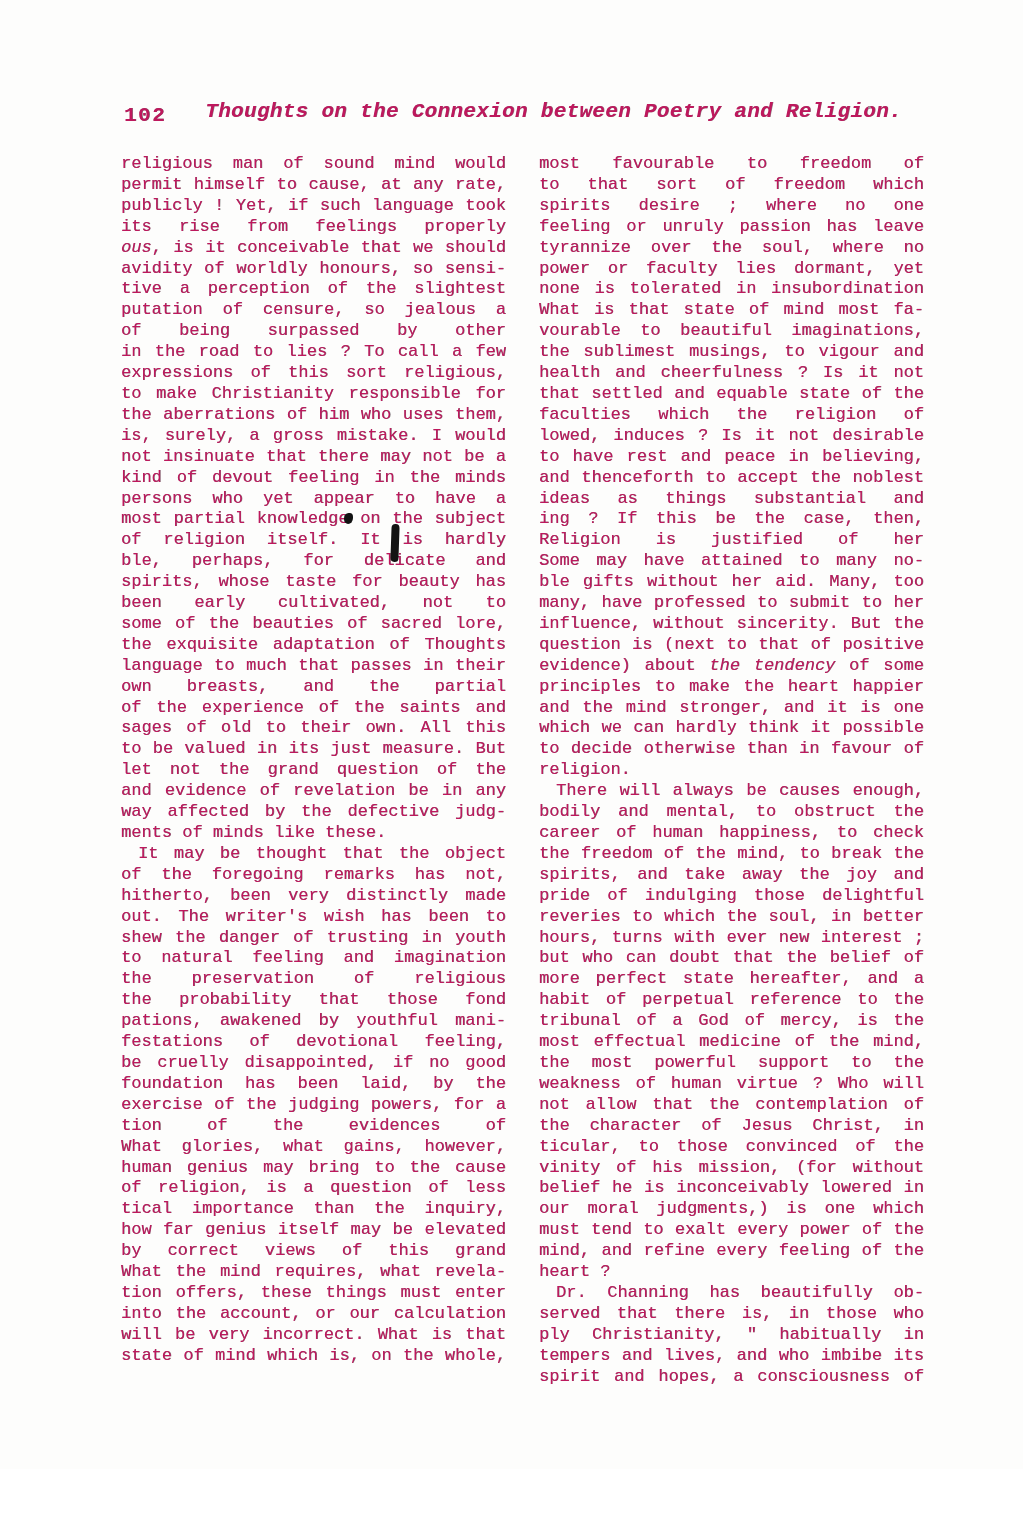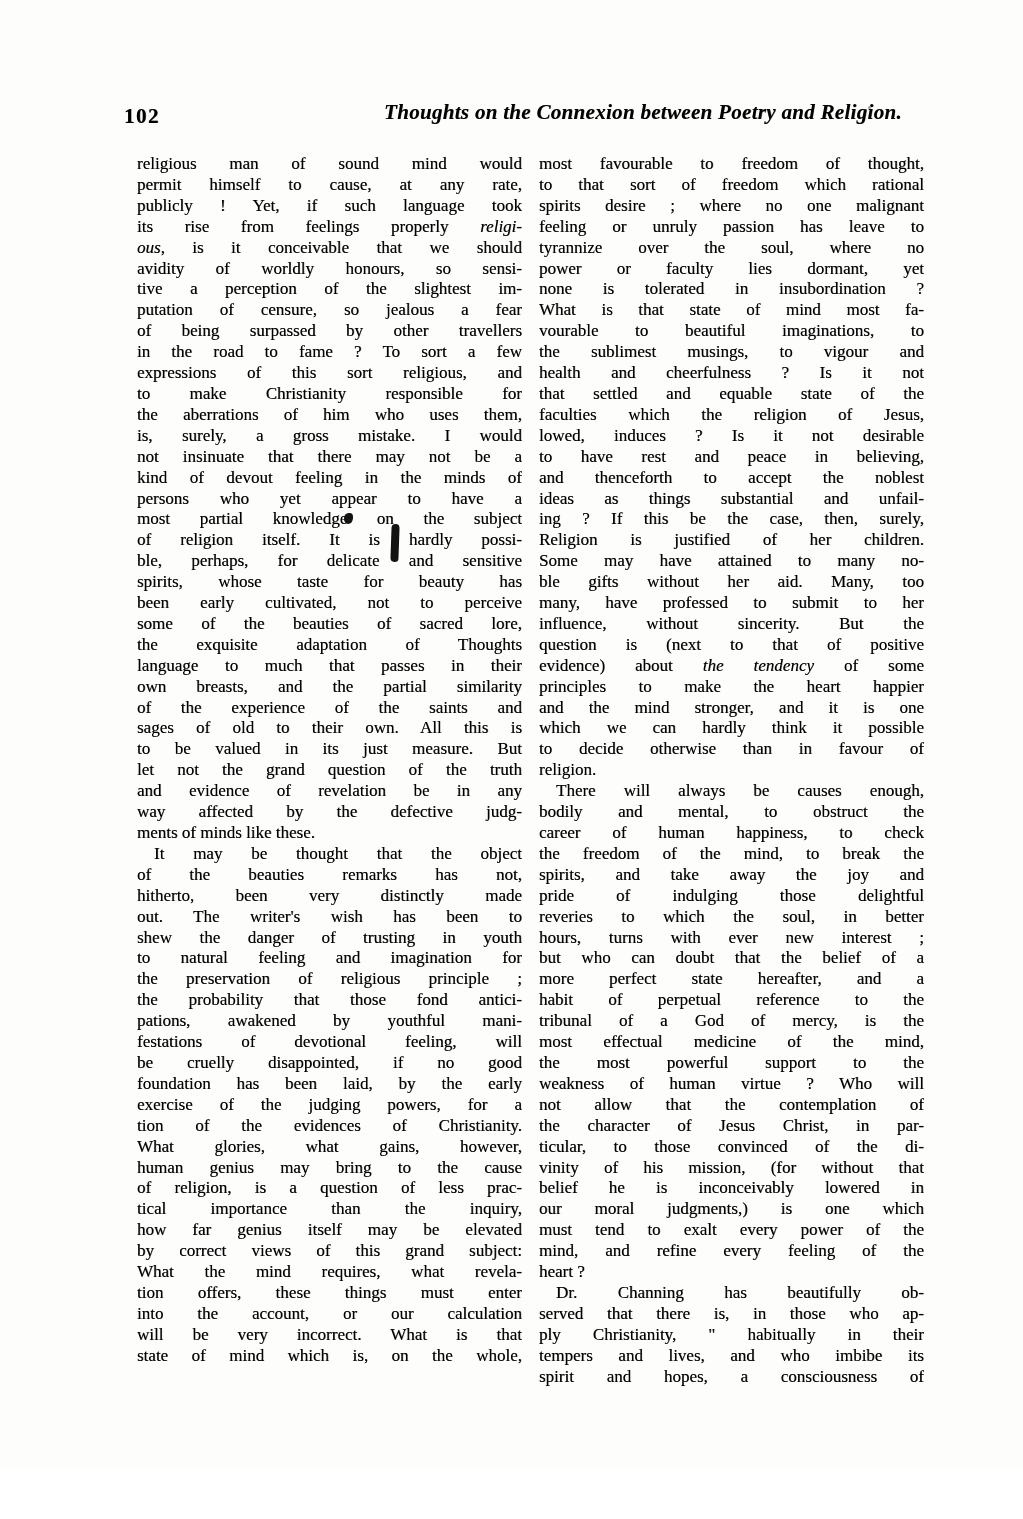--- a/index.html
+++ b/index.html
@@ -1,42 +1,42 @@
 <!DOCTYPE html>
 <html><head>
 <meta charset="utf-8">
 <style>
   html,body { margin:0; padding:0; background:#ffffff; }
   .page {
     position:relative;
     width:1023px; height:1469px;
     background:#fdfdfc;
     overflow:hidden;
-    font-family:Liberation Serif, serif;
-    color:#000000;
+    font-family:Liberation Mono, monospace;
+    color:#be185d;
   }
   .header-num {
     position:absolute; left:124px; top:104px;
     font-size:21px; font-weight:bold; letter-spacing:1.5px;
     text-shadow:0.4px 0.3px 0 rgba(20,20,20,0.6);
   }
   .header-title {
     position:absolute; left:120px; top:100px; width:782px;
     text-align:right;
     font-style:italic; font-weight:bold; font-size:21px;
     letter-spacing:0.3px;
     text-shadow:0.4px 0.3px 0 rgba(20,20,20,0.5);
     white-space:nowrap;
   }
   .col {
     position:absolute; top:154px; width:385px;
     font-size:17px; line-height:20.92px;
     text-shadow:0.4px 0.3px 0 rgba(22,22,22,0.55);
   }
-  .col-left  { left:137px; }
+  .col-left  { left:121px; }
   .col-right { left:515px;margin-left:24px; }
   .line {
     text-align:justify;
     text-align-last:justify;
     height:20.92px;
     overflow:hidden;
   }
   .line.pend   { text-align-last:left; }
   .line.indent { text-indent:17px; }
   .blot {
@@ -56,21 +56,21 @@
   <div class="col col-left">
       <div class="line">religious man of sound mind would</div>
       <div class="line">permit himself to cause, at any rate,</div>
       <div class="line">publicly !  Yet, if such language took</div>
       <div class="line">its rise from feelings properly <i>religi-</i></div>
       <div class="line"><i>ous</i>, is it conceivable that we should</div>
       <div class="line">avidity of worldly honours, so sensi-</div>
       <div class="line">tive a perception of the slightest im-</div>
       <div class="line">putation of censure, so jealous a fear</div>
       <div class="line">of being surpassed by other travellers</div>
-      <div class="line">in the road to fame ?  To sort a few</div>
+      <div class="line">in the road to lies ?  To call a few</div>
       <div class="line">expressions of this sort religious, and</div>
       <div class="line">to make Christianity responsible for</div>
       <div class="line">the aberrations of him who uses them,</div>
       <div class="line">is, surely, a gross mistake.  I would</div>
       <div class="line">not insinuate that there may not be a</div>
       <div class="line">kind of devout feeling in the minds of</div>
       <div class="line">persons who yet appear to have a</div>
       <div class="line">most partial knowledge on the subject</div>
       <div class="line">of religion itself.  It is hardly possi-</div>
       <div class="line">ble, perhaps, for delicate and sensitive</div>
@@ -81,21 +81,21 @@
       <div class="line">language to much that passes in their</div>
       <div class="line">own breasts, and the partial similarity</div>
       <div class="line">of the experience of the saints and</div>
       <div class="line">sages of old to their own.  All this is</div>
       <div class="line">to be valued in its just measure.  But</div>
       <div class="line">let not the grand question of the truth</div>
       <div class="line">and evidence of revelation be in any</div>
       <div class="line">way affected by the defective judg-</div>
       <div class="line pend">ments of minds like these.</div>
       <div class="line indent">It may be thought that the object</div>
-      <div class="line">of the beauties remarks has not,</div>
+      <div class="line">of the foregoing remarks has not,</div>
       <div class="line">hitherto, been very distinctly made</div>
       <div class="line">out.  The writer's wish has been to</div>
       <div class="line">shew the danger of trusting in youth</div>
       <div class="line">to natural feeling and imagination for</div>
       <div class="line">the preservation of religious principle ;</div>
       <div class="line">the probability that those fond antici-</div>
       <div class="line">pations, awakened by youthful mani-</div>
       <div class="line">festations of devotional feeling, will</div>
       <div class="line">be cruelly disappointed, if no good</div>
       <div class="line">foundation has been laid, by the early</div>

